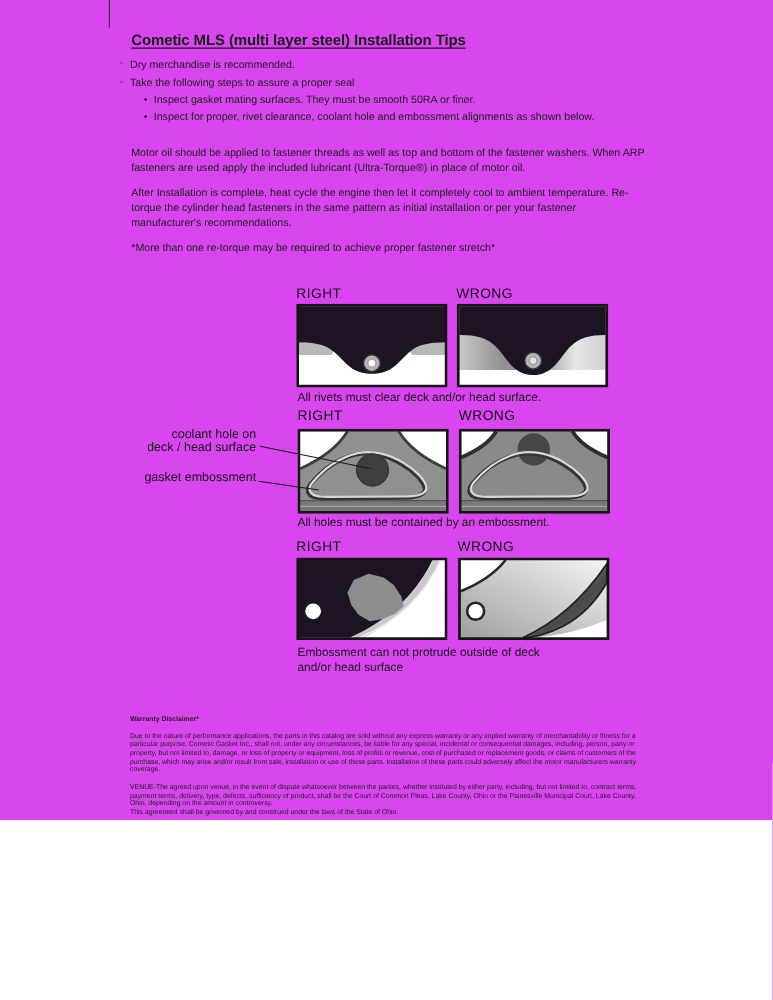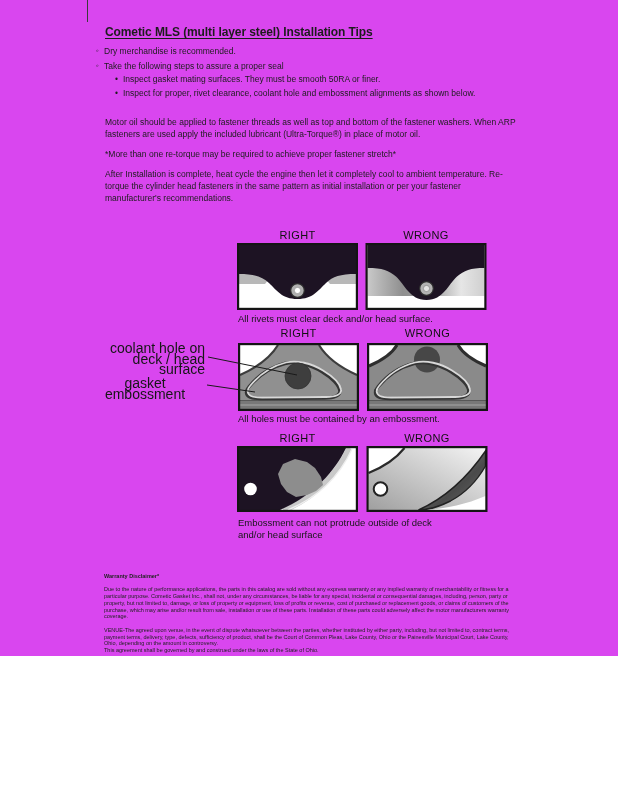--- a/index.html
+++ b/index.html
@@ -10,23 +10,23 @@
   .title{left:105px;top:25px;font-size:12px;font-weight:bold;letter-spacing:-0.1px;
          text-decoration:underline;text-underline-offset:2px;white-space:nowrap;}
   .tips{left:96px;top:44px;width:432px;font-size:8.5px;line-height:13.5px;}
   .tips .row{white-space:nowrap;}
   .tips .m{display:inline-block;width:8px;font-size:7.5px;vertical-align:1px;}
   .tips .sub{padding-left:19px;}
   .tips .m2{display:inline-block;width:8px;font-size:8.5px;}
   .diesel{left:105px;top:117px;width:412px;font-size:8.5px;line-height:11.9px;}
   .diesel h2{margin:0 0 5px 0;font-size:11px;line-height:12px;font-weight:bold;}
   .diesel p{margin:0 0 8px 0;}
-  .dg-label{font-size:11px;color:#111;text-align:center;letter-spacing:0.4px;}
+  .dg-label{font-size:11px;color:#111;text-align:left;letter-spacing:0.4px;}
   .caption{font-size:9.5px;color:#161616;line-height:12px;}
-  .side-label{font-size:14px;line-height:10.5px;text-align:right;color:#161616;}
+  .side-label{font-size:10px;line-height:10.5px;text-align:right;color:#161616;}
   .disclaimer{left:104px;top:573px;width:412px;font-size:5.5px;line-height:6.75px;color:#222;}
   .disclaimer .hd{font-weight:bold;margin-bottom:6.7px;}
   .disclaimer .para{margin-bottom:6.7px;}
   .disclaimer .tight{margin-bottom:0;}
   .page-number{left:387px;top:757px;font-size:14px;letter-spacing:0.3px;color:#1a1a1a;margin-left:48px;}
   svg{display:block;}
   .overlay{left:0;top:0;pointer-events:none;}
 </style>
 </head>
 <body>
@@ -39,22 +39,22 @@
 
   <div class="abs tips">
     <div class="row"><span class="m">◦</span><span>Dry merchandise is recommended.</span></div>
     <div class="row"><span class="m">◦</span><span>Take the following steps to assure a proper seal</span></div>
     <div class="row sub"><span class="m2">•</span><span>Inspect gasket mating surfaces.  They must be smooth 50RA or finer.</span></div>
     <div class="row sub"><span class="m2">•</span><span>Inspect for proper, rivet clearance, coolant hole and embossment alignments as shown below.</span></div>
   </div>
 
   <div class="abs diesel">
     <p>Motor oil should be applied to fastener threads as well as top and bottom of the fastener washers. When ARP fasteners are used apply the included lubricant (Ultra-Torque®) in place of motor oil.</p>
+    <p>After Installation is complete, heat cycle the engine then let it completely cool to ambient temperature. Re-torque the cylinder head fasteners in the same pattern as initial installation or per your fastener manufacturer's recommendations.</p>
     <p>*More than one re-torque may be required to achieve proper fastener stretch*</p>
-    <p>After Installation is complete, heat cycle the engine then let it completely cool to ambient temperature. Re-torque the cylinder head fasteners in the same pattern as initial installation or per your fastener manufacturer's recommendations.</p>
   </div>
 
   <div class="abs dg-label" style="left:237px;top:229px;width:121px;">RIGHT</div>
   <div class="abs dg-label" style="left:365px;top:229px;width:122px;">WRONG</div>
 
   <svg class="abs" style="left:237px;top:243px;" width="121" height="67" viewBox="0 0 121 67">
     <rect x="1" y="1" width="119" height="65" fill="#ffffff"></rect>
     <polygon points="2,31 36,31 28,41 2,41" fill="#b8b8b8"></polygon>
     <polygon points="119,31 85,31 93,41 119,41" fill="#b8b8b8"></polygon>
     <path d="M2,2 H119 V31 C103,31 96,33.5 89,40 C81,47.5 76,56 60.5,56 C45,56 40,47.5 32,40 C25,33.5 18,31 2,31 Z" fill="#1d1323"></path>
@@ -83,21 +83,21 @@
 
   <div class="abs caption" style="left:238px;top:313px;">All rivets must clear deck and/or head surface.</div>
 
   <div class="abs dg-label" style="left:238px;top:327px;width:121px;">RIGHT</div>
   <div class="abs dg-label" style="left:367px;top:327px;width:121px;">WRONG</div>
 
   <div class="abs side-label" style="left:85px;top:343px;width:120px;">
     <div>coolant hole on</div>
     <div>deck / head surface</div>
   </div>
-  <div class="abs side-label" style="left:85px;top:378px;width:120px;text-align:center;">gasket embossment</div>
+  <div class="abs side-label" style="left:85px;top:378px;width:120px;">gasket embossment</div>
 
   <svg class="abs" style="left:238px;top:343px;" width="121" height="68" viewBox="0 0 121 68">
     <rect x="1" y="1" width="119" height="66" fill="#909090"></rect>
     <rect x="2" y="57.5" width="117" height="8.5" fill="#787878"></rect>
     <line x1="2" y1="57.5" x2="119" y2="57.5" stroke="#575757" stroke-width="1"></line>
     <line x1="2" y1="62" x2="119" y2="62" stroke="#a6a6a6" stroke-width="1"></line>
     <path d="M2,2 L40,2 C34,12 22,23 2,32 Z" fill="#ffffff"></path>
     <path d="M40,2 C34,12 22,23 2,32" fill="none" stroke="#3d3d3d" stroke-width="2.2"></path>
     <path d="M119,2 L81,2 C87,12 99,23 119,32 Z" fill="#ffffff"></path>
     <path d="M81,2 C87,12 99,23 119,32" fill="none" stroke="#3d3d3d" stroke-width="2.2"></path>

